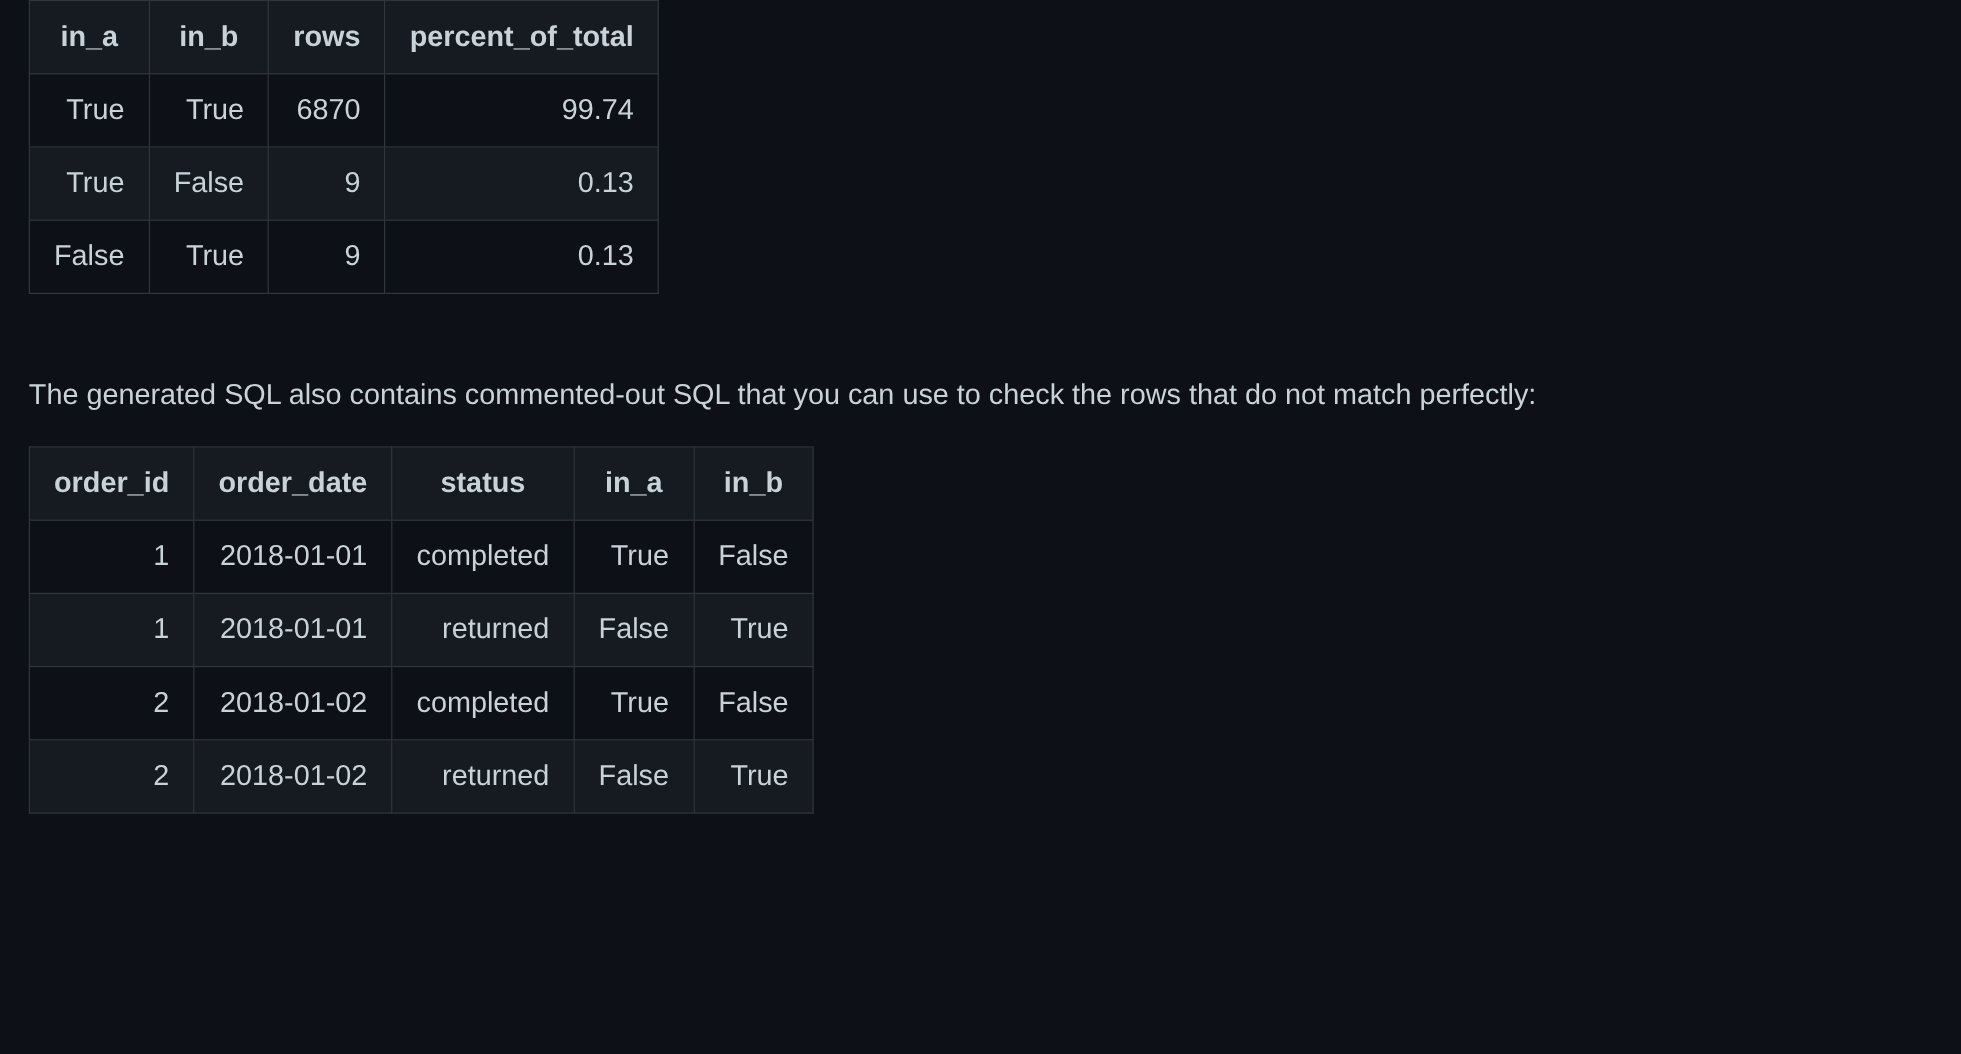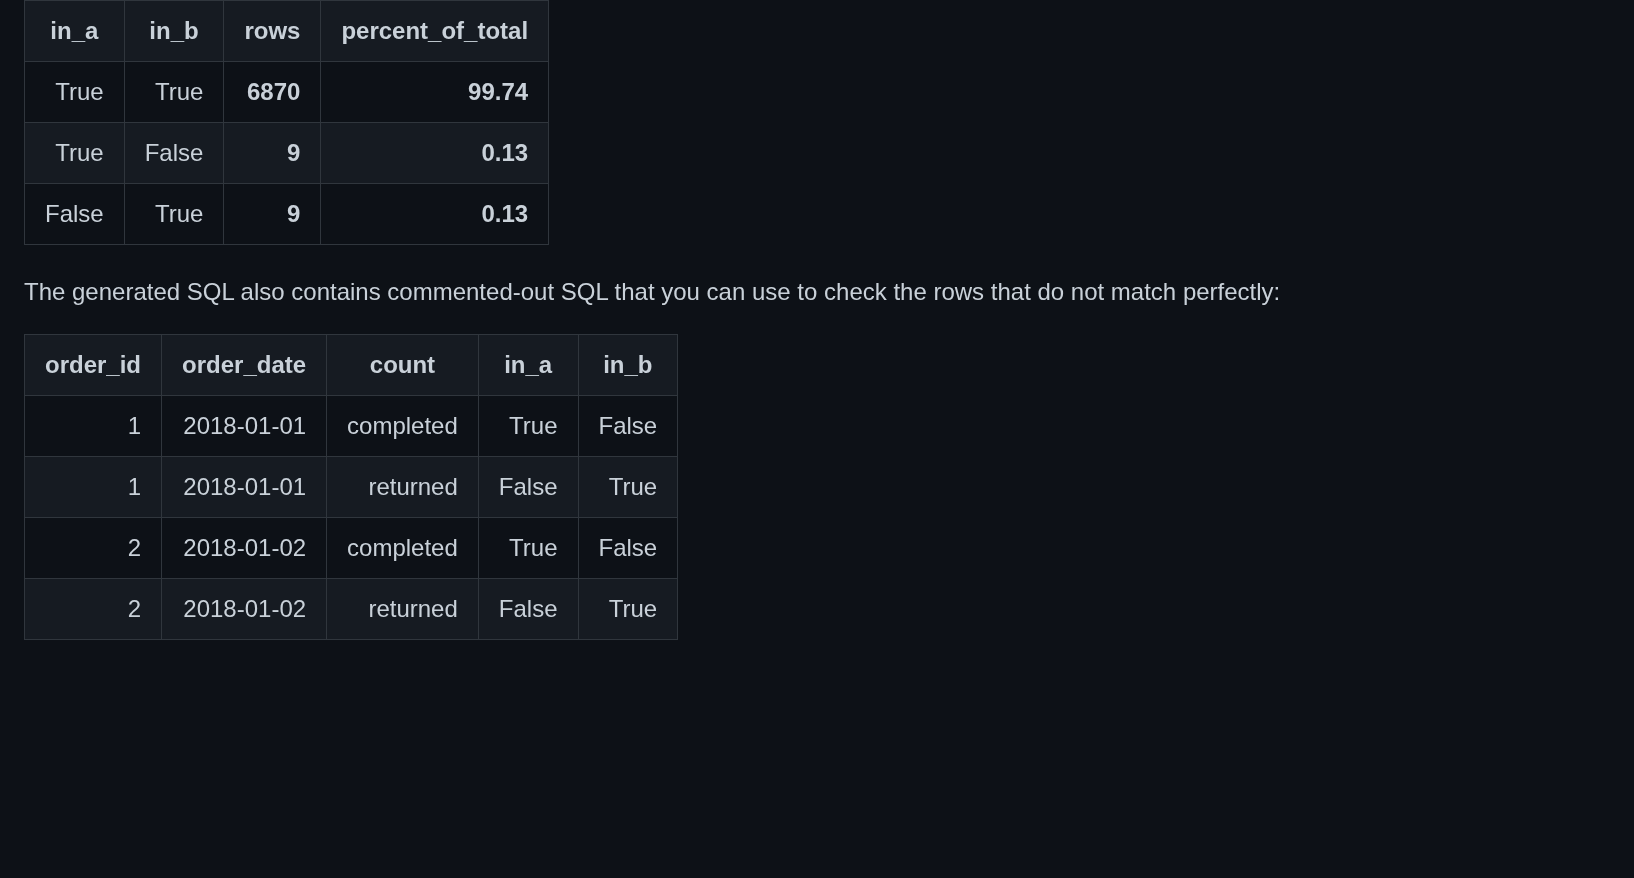--- a/index.html
+++ b/index.html
@@ -14,51 +14,50 @@
       font-family: -apple-system, BlinkMacSystemFont, "Segoe UI", Helvetica, Arial, sans-serif;
       font-size: 24px;
       line-height: 1.5;
       padding: 0 24px 24px 24px;
     }
     
     table {
       border-collapse: collapse;
       display: inline-block;
       margin-top: 0;
-      margin-bottom: 16px;
+      margin-bottom: 36px;
     }
     
     th, td {
       border: 1px solid #30363d;
       padding: 12px 20px;
       text-align: right;
     }
     
     th {
       font-weight: 600;
       background-color: #161b22;
       text-align: center;
     }
     
     td.numeric {
       text-align: right;
-      font-weight: bold;
     }
     
     tbody tr:nth-child(odd) {
       background-color: #0d1117;
     }
     
     tbody tr:nth-child(even) {
       background-color: #161b22;
     }
     
     p {
       margin-bottom: 24px;
-      margin-top: 3px;
+      margin-top: 20px;
       max-width: 1580px;
     }
   </style>
 </head>
 <body>
 
 
 
 <table>
   <thead>
@@ -91,21 +90,21 @@
   </tbody>
 </table>
 
 <p>The generated SQL also contains commented-out SQL that you can use to check the rows that do not match perfectly:</p>
 
 <table>
   <thead>
     <tr>
       <th>order_id</th>
       <th>order_date</th>
-      <th>count</th>
+      <th>status</th>
       <th>in_a</th>
       <th>in_b</th>
     </tr>
   </thead>
   <tbody>
     <tr>
       <td>1</td>
       <td>2018-01-01</td>
       <td>completed</td>
       <td>True</td>

